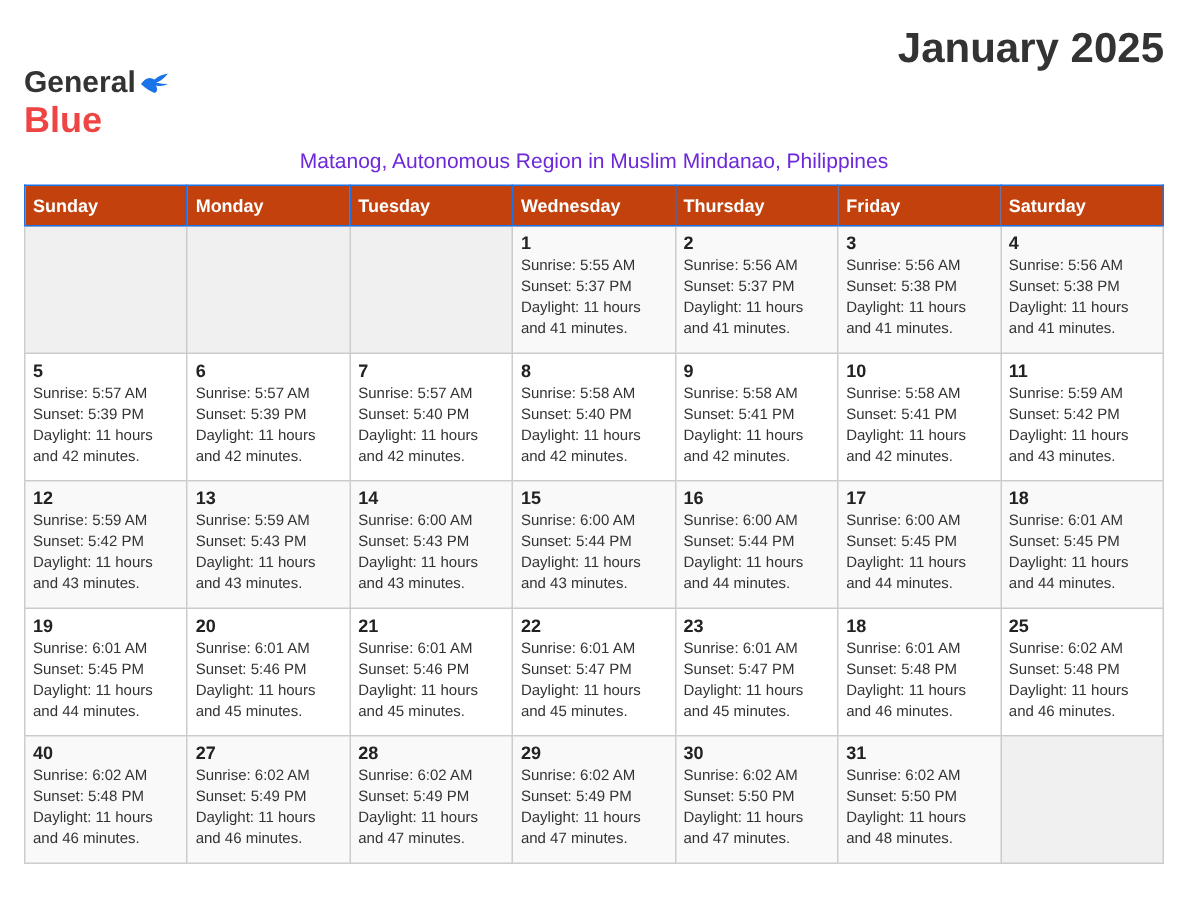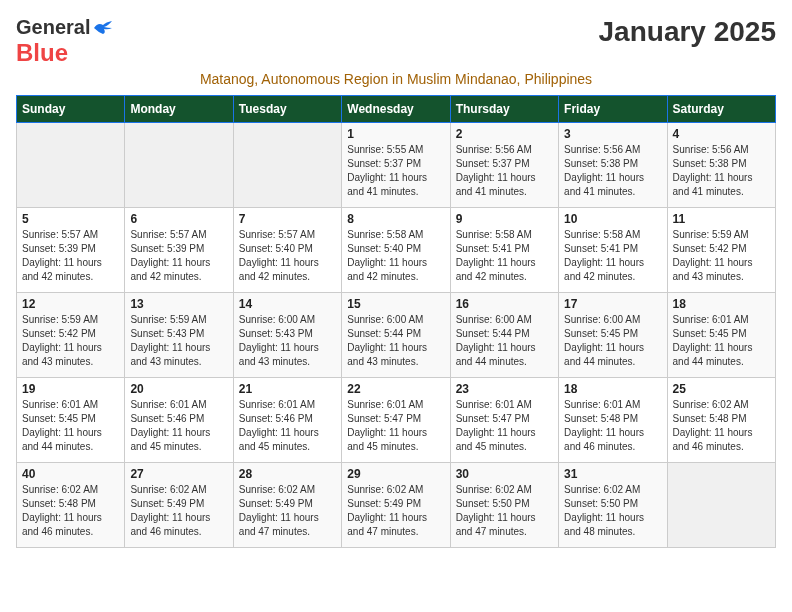--- a/index.html
+++ b/index.html
@@ -23,31 +23,31 @@
     }
     .month-title {
       font-size: 28px;
       font-weight: bold;
       color: #333;
       text-align: right;
     }
     .subtitle {
       text-align: center;
       font-size: 14px;
-      color: #a16207;
+      color: #6d28d9;
       margin-bottom: 8px;
       font-weight: normal;
     }
     table {
       width: 100%;
       border-collapse: collapse;
       font-size: 11px;
     }
     thead tr th {
-      background-color: #14532d;
+      background-color: #c2410c;
       color: #fff;
       text-align: left;
       padding: 6px 5px;
       font-size: 12px;
       font-weight: bold;
       border: 1px solid #1a73e8;
     }
     tbody tr td {
       border: 1px solid #ccc;
       vertical-align: top;
@@ -74,20 +74,21 @@
       font-size: 10px;
       color: #333;
       line-height: 1.4;
     }
     .empty-cell {
       background: #f0f0f0 !important;
     }
     .logo-row {
       display: flex;
       align-items: center;
+      margin-top: 28px;
     }
     .bird-svg { margin-left: 2px; }
   </style>
 </head>
 <body>
 
 <div class="header">
   <div class="logo">
     <div class="logo-row">
       <span style="font-size:20px;font-weight:bold;color:#333;">General</span>

